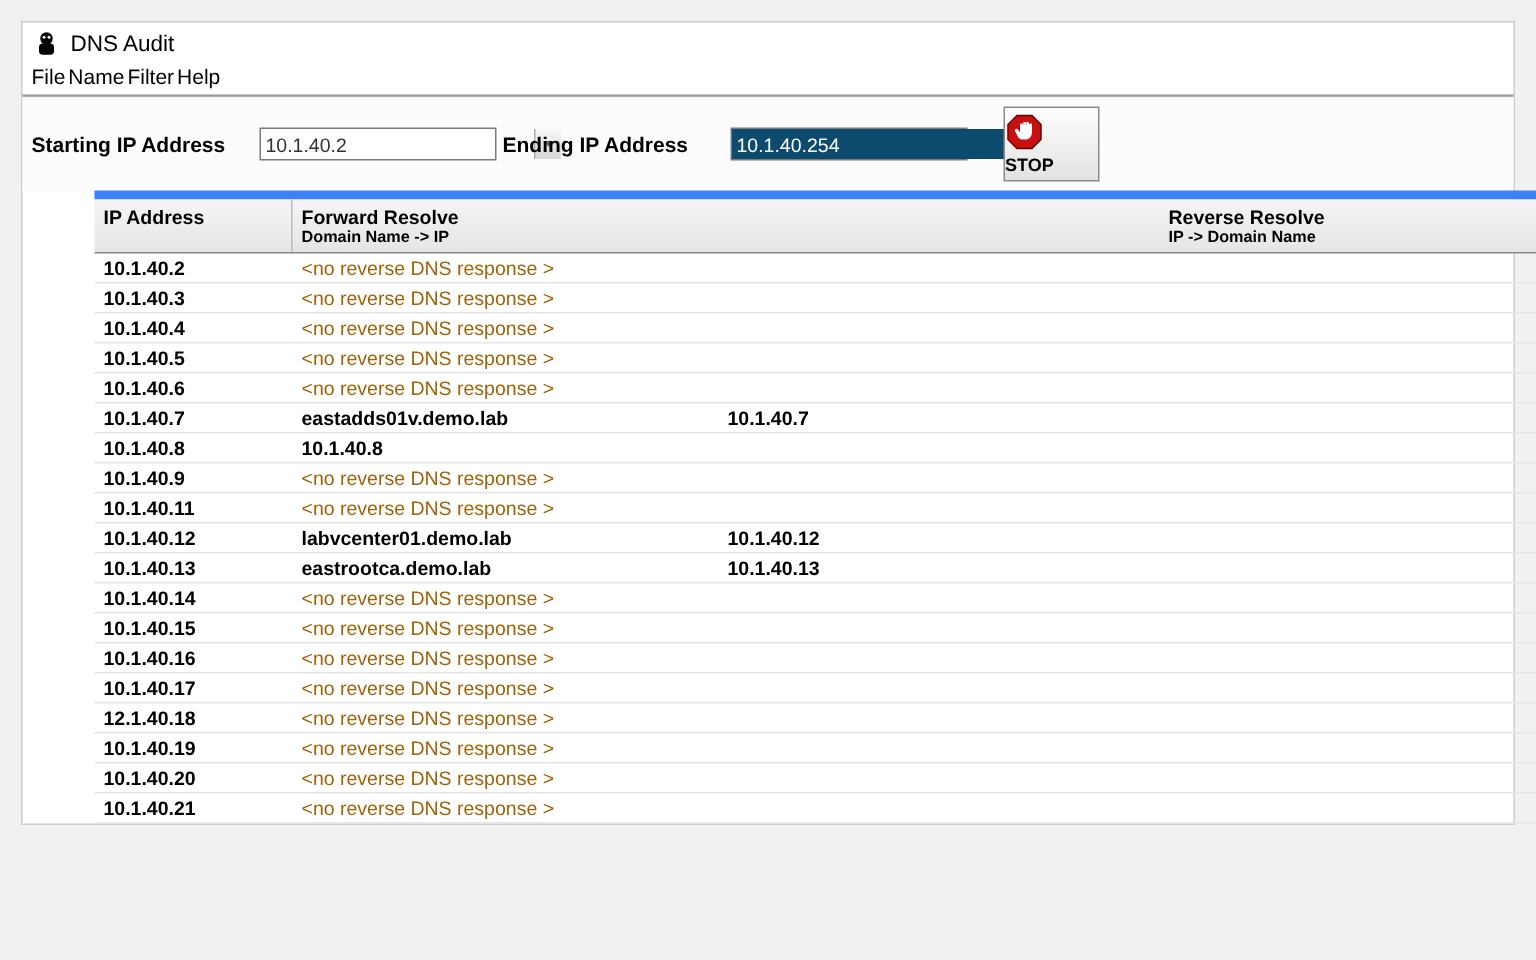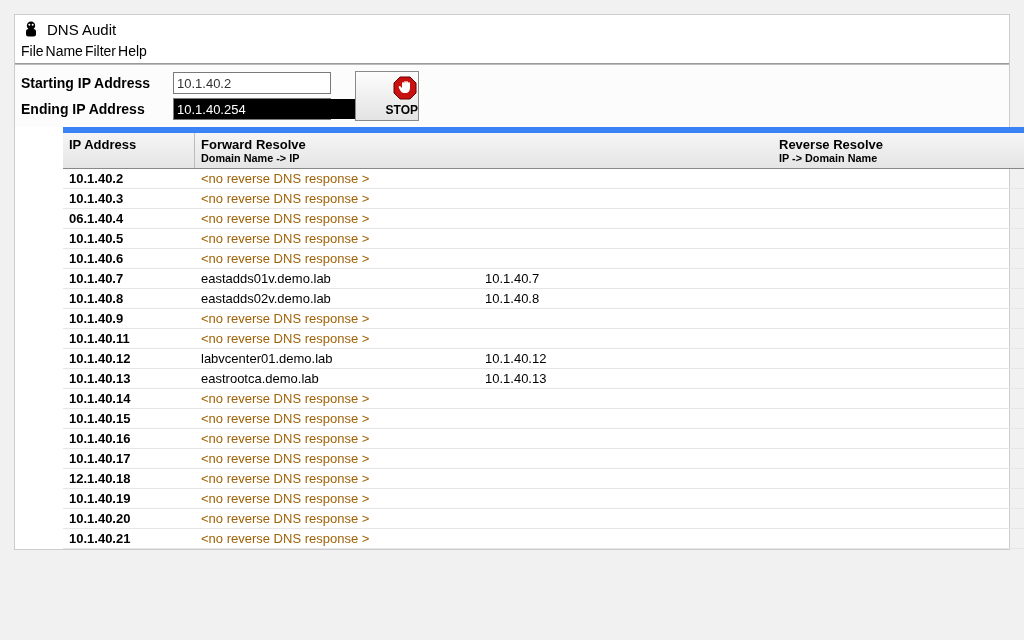--- a/index.html
+++ b/index.html
@@ -36,21 +36,21 @@
     height: 2px;
     background: linear-gradient(#9a9a9a,#dcdcdc);
     border-top: 1px solid #9a9a9a;
   }
   .toolbar {
     display: flex;
     align-items: center;
     padding: 6px;
     background: #fcfcfc;
   }
-  .form-rows { display: flex; flex-direction: column; gap: 4px; }
+  .form-rows { display: flex; gap: 4px; }
   .form-row { display: flex; align-items: center; }
   .form-label {
     font-weight: bold;
     font-size: 14px;
     width: 152px;
   }
   .combo {
     display: flex;
     width: 158px;
     height: 22px;
@@ -60,21 +60,21 @@
   .combo input {
     flex: 1 1 auto;
     border: none;
     outline: none;
     font-size: 13px;
     padding: 0 3px;
     background: transparent;
     color: #333;
   }
   .combo.sel input {
-    background: #000000;
+    background: #0c4a6e;
     color: #fff;
   }
   .combo .arrow {
     flex: 0 0 18px;
     background: linear-gradient(#f7f7f7,#d6d6d6);
     border-left: 1px solid #aaa;
     display: flex; align-items: center; justify-content: center;
   }
   .combo .arrow::after {
     content: "";
@@ -83,21 +83,21 @@
     margin-top: 3px;
   }
   .stop-btn {
     margin-left: 24px;
     width: 64px;
     height: 50px;
     background: linear-gradient(#fdfdfd,#e3e3e3);
     border: 1px solid #8a8a8a;
     display: flex;
     flex-direction: column;
-    align-items: flex-end;
+    align-items: flex-start;
     justify-content: center;
     cursor: pointer;
   }
   .stop-btn .lbl {
     font-weight: bold;
     font-size: 12px;
     margin-top: 2px;
     font-family: Arial, sans-serif;
   }
   .table {
@@ -128,21 +128,21 @@
     align-items: center;
   }
   .td {
     padding: 0 6px;
     font-size: 13px;
     white-space: nowrap;
     overflow: hidden;
   }
   .td.col-ip { font-weight: bold; }
   .td .err { color: #a16207; }
-  .td .ok  { color: #000; font-weight: normal; }
+  .td .ok  { color: #000; font-weight: bold; }
 </style>
 </head>
 <body>
 
 <div class="window">
 
   <div class="titlebar">
     <svg viewBox="0 0 24 24">
       <circle cx="12" cy="8" r="5" fill="#000"></circle>
       <rect x="6" y="12" width="12" height="9" rx="3" fill="#000"></rect>
@@ -209,42 +209,41 @@
           <div class="td col-ip">10.1.40.2</div>
           <div class="td col-rev"><span class="err">&lt;no reverse DNS response &gt;</span></div>
           <div class="td col-fwd"></div>
         </div>
         <div class="tr">
           <div class="td col-ip">10.1.40.3</div>
           <div class="td col-rev"><span class="err">&lt;no reverse DNS response &gt;</span></div>
           <div class="td col-fwd"></div>
         </div>
         <div class="tr">
-          <div class="td col-ip">06.1.40.4</div>
+          <div class="td col-ip">10.1.40.4</div>
           <div class="td col-rev"><span class="err">&lt;no reverse DNS response &gt;</span></div>
           <div class="td col-fwd"></div>
         </div>
         <div class="tr">
           <div class="td col-ip">10.1.40.5</div>
           <div class="td col-rev"><span class="err">&lt;no reverse DNS response &gt;</span></div>
           <div class="td col-fwd"></div>
         </div>
         <div class="tr">
           <div class="td col-ip">10.1.40.6</div>
           <div class="td col-rev"><span class="err">&lt;no reverse DNS response &gt;</span></div>
           <div class="td col-fwd"></div>
         </div>
         <div class="tr">
           <div class="td col-ip">10.1.40.7</div>
           <div class="td col-rev"><span class="ok">eastadds01v.demo.lab</span></div>
           <div class="td col-fwd"><span class="ok">10.1.40.7</span></div>
         </div>
         <div class="tr">
           <div class="td col-ip">10.1.40.8</div>
-          <div class="td col-rev"><span class="ok">eastadds02v.demo.lab</span></div>
           <div class="td col-fwd"><span class="ok">10.1.40.8</span></div>
         </div>
         <div class="tr">
           <div class="td col-ip">10.1.40.9</div>
           <div class="td col-rev"><span class="err">&lt;no reverse DNS response &gt;</span></div>
           <div class="td col-fwd"></div>
         </div>
         <div class="tr">
           <div class="td col-ip">10.1.40.11</div>
           <div class="td col-rev"><span class="err">&lt;no reverse DNS response &gt;</span></div>

